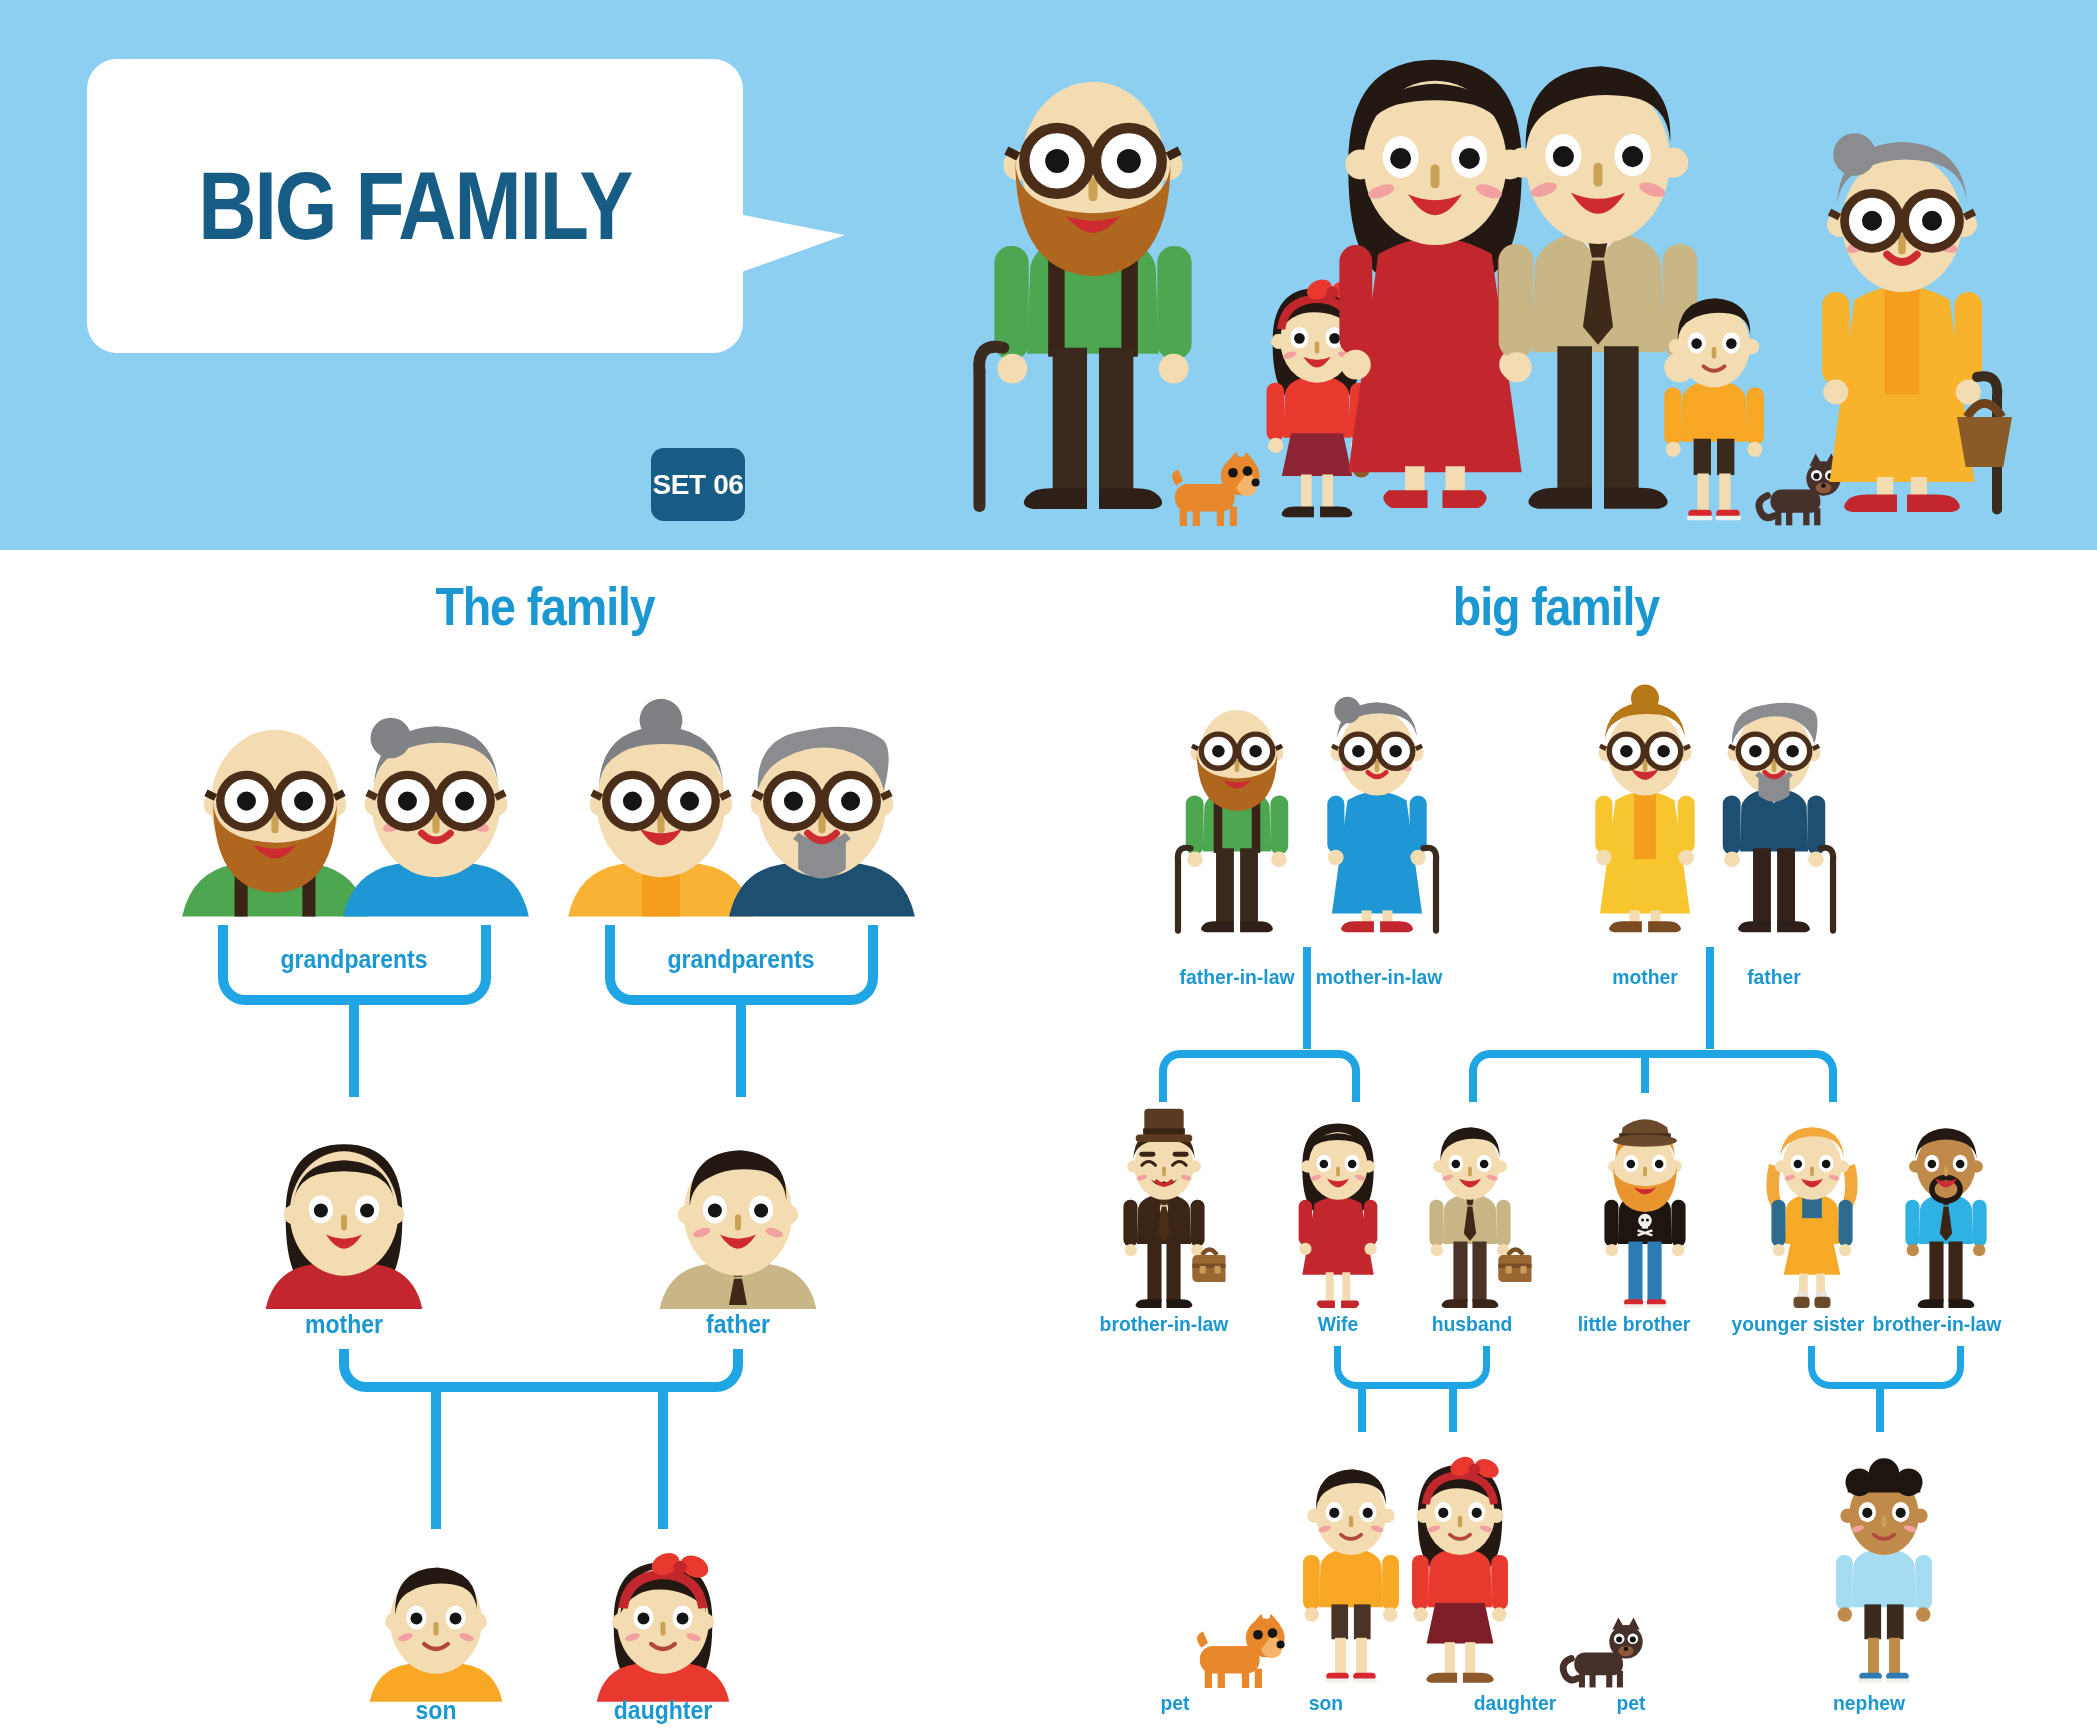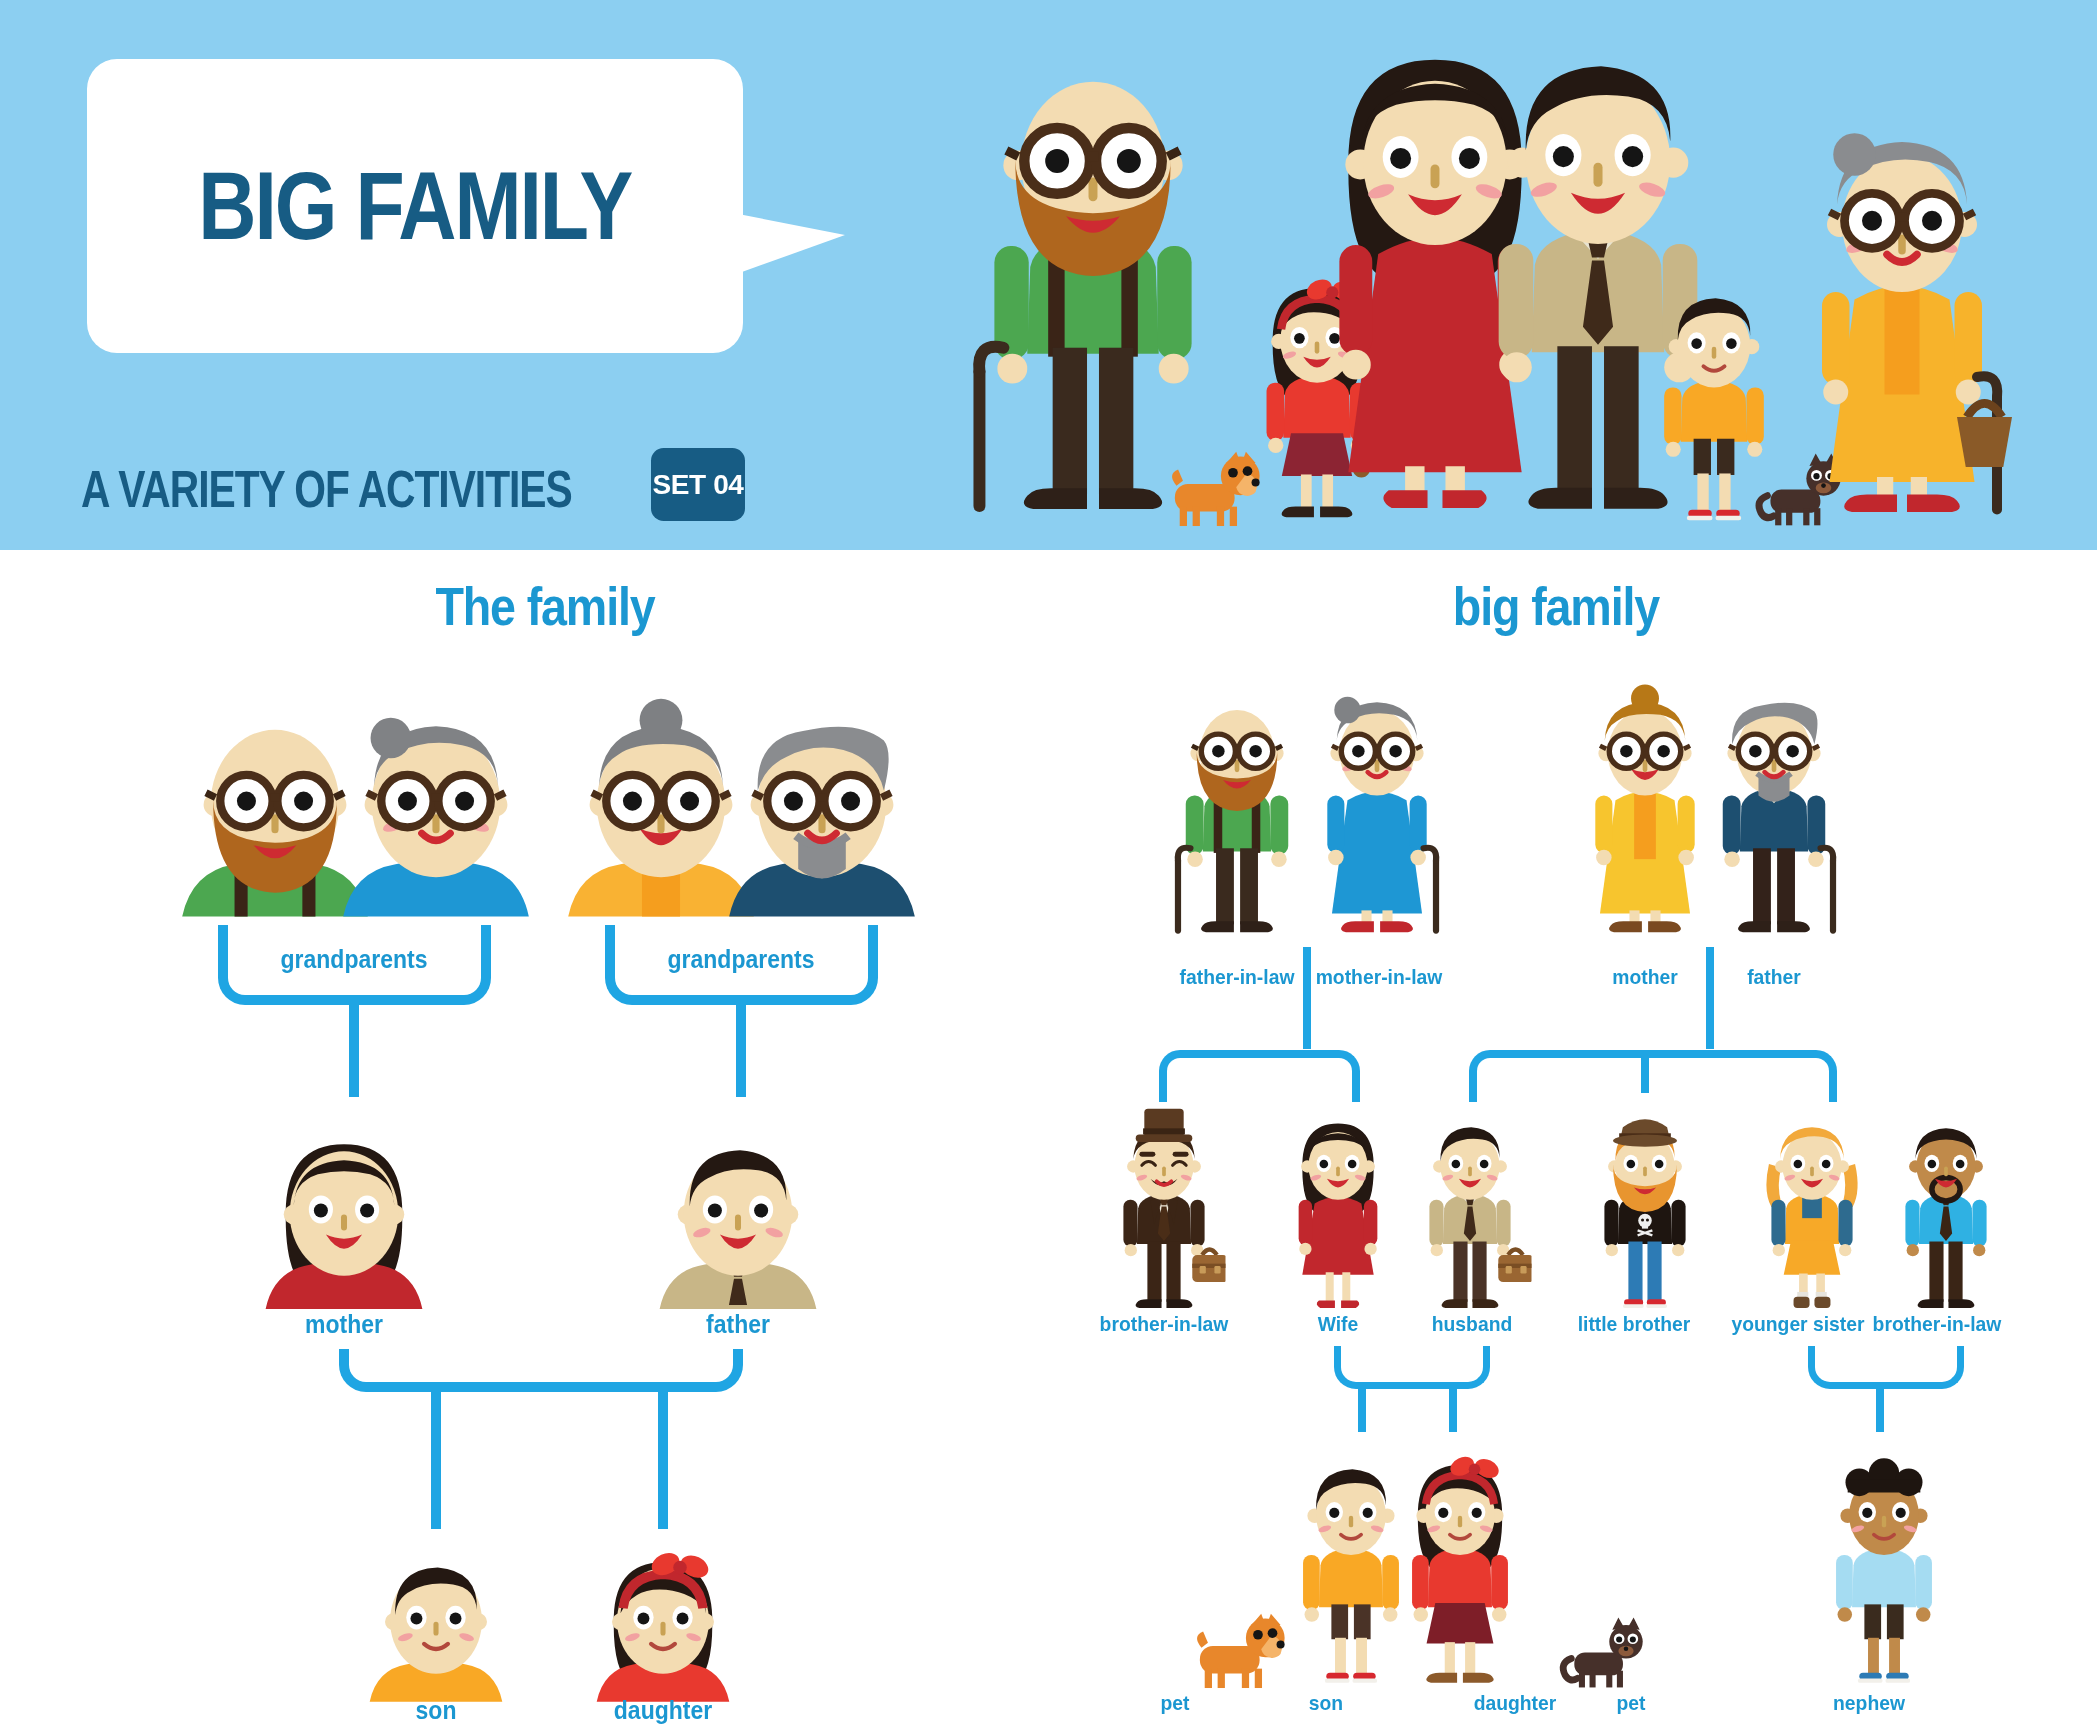--- a/index.html
+++ b/index.html
@@ -36,23 +36,22 @@
 
 <div class="canvas">
 
   <div class="band"></div>
 
   <div class="bubble-tail"></div>
   <div class="bubble">
     <div class="big-title">BIG FAMILY</div>
   </div>
 
-  <div class="sub" style="top:464px;"><span>A VARIETY OF ACTIVITIES</span></div>
   <div class="badge">
-      <span>SET 04</span>
+      <span>SET 06</span>
     </div>
 
   <div class="fig" style="left:1093px;top:22px;">
       <svg width="299" height="508" viewBox="0 0 200 340">
         <path d="M56,222 L58,164 Q62,144 100,140 Q138,144 142,164 L144,222 Z" fill="#4CA750"></path>
         <rect x="70" y="146" width="11" height="78" fill="#3A2417"></rect>
         <rect x="119" y="146" width="11" height="78" fill="#3A2417"></rect>
         <rect x="34" y="150" width="23" height="76" rx="11" fill="#4CA750"></rect>
         <rect x="143" y="150" width="23" height="76" rx="11" fill="#4CA750"></rect>
         <circle cx="46" cy="232" r="10" fill="#F3DCB2"></circle>

